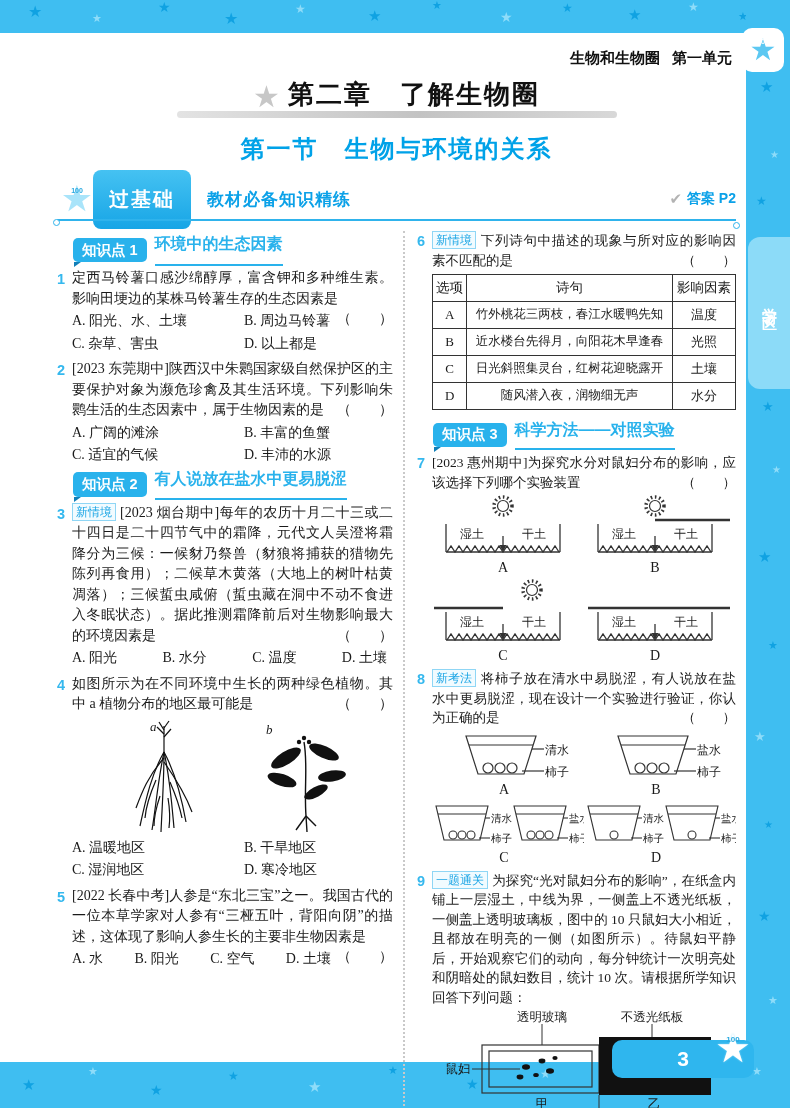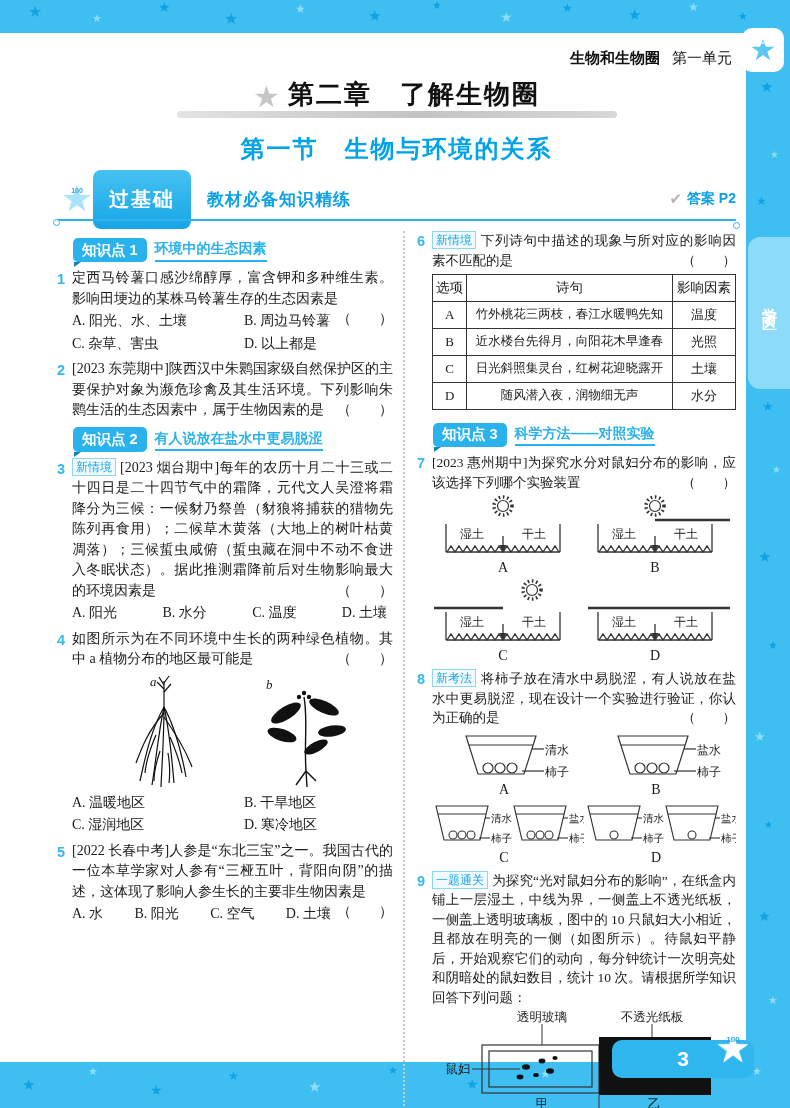--- a/index.html
+++ b/index.html
@@ -34,21 +34,21 @@
   .m-star2{font-size:40px;color:#ffffff;line-height:54px;display:block;text-align:center;
       text-shadow:0 0 2px #9adef8;}
   .m-100b{position:absolute;top:13px;left:0;width:100%;text-align:center;font-size:8px;
       font-weight:bold;color:#2aa9e0;font-family:"Liberation Sans",sans-serif;}
   
   .sheet{position:absolute;top:33px;left:0;right:44px;bottom:46px;background:#fff;z-index:2;
       padding:0 10px 0 57px;box-sizing:border-box;}
   .unit-header{position:absolute;top:16px;right:14px;font-family:"Liberation Sans",sans-serif;
       font-size:15px;color:#111;}
   .unit-header .book{font-weight:600;margin-right:12px;}
-  .unit-header .unit{font-weight:400;}
+  .unit-header .unit{font-weight:700;}
   .chapter-row{margin-top:44px;text-align:center;}
   .ch-star{font-size:30px;color:#c7c7c7;vertical-align:-4px;margin-right:8px;}
   .ch-title{font-size:26px;font-weight:800;letter-spacing:2px;
       font-family:"Liberation Sans",sans-serif;color:#111;}
   .swoosh{width:440px;height:7px;margin:-3px auto 0 auto;border-radius:4px;
       background:linear-gradient(90deg,#e3e3e3,#c3c3c3 55%,#d8d8d8);}
   .section-title{margin-top:15px;text-align:center;font-size:24px;font-weight:800;
       letter-spacing:2px;color:#00a2e8;font-family:"Liberation Sans",sans-serif;}
   
   .gj-bar{display:flex;align-items:center;margin-top:16px;height:36px;}
@@ -72,21 +72,21 @@
   .columns{display:flex;margin-top:10px;align-items:flex-start;}
   .col-left{width:336px;flex-shrink:0;font-size:14px;line-height:20.5px;}
   .col-right{flex:1;border-left:2px dotted #c9c9c9;padding-left:12px;margin-left:10px;
       font-size:13.5px;line-height:19.5px;}
   
   .kp{margin:6px 0 5px 16px;height:26px;display:flex;align-items:center;}
   .kp-badge{position:relative;background:#29b2ec;color:#fff;font-weight:800;font-size:14.5px;
       padding:2px 9px;border-radius:5px;font-family:"Liberation Sans",sans-serif;}
   .kp-badge:after{content:"";position:absolute;left:1px;bottom:-5px;border-style:solid;
       border-width:5px 7px 0 0;border-color:#117fb8 transparent transparent transparent;}
-  .kp-title{color:#29b2ec;font-weight:800;font-size:14px;margin-left:8px;padding-bottom:1px;
+  .kp-title{color:#29b2ec;font-weight:800;font-size:16px;margin-left:8px;padding-bottom:9px;
       border-bottom:2px solid #29b2ec;font-family:"Liberation Sans",sans-serif;}
   
   .q{display:flex;margin-bottom:5px;}
   .qnum{color:#35b8ee;font-weight:bold;font-family:"Liberation Sans",sans-serif;
       width:15px;flex-shrink:0;font-size:14.5px;padding-top:1px;}
   .qbody{flex:1;min-width:0;}
   .qt{margin:0;text-align:justify;}
   .paren{float:right;}
   .tag{display:inline-block;border:1px solid #8fd6f5;background:#f1fbff;color:#1ba5e5;
       font-size:12px;line-height:16px;padding:0 3px;margin-right:4px;vertical-align:1px;
@@ -217,20 +217,26 @@
               <span>C. 杂草、害虫</span>
               <span>D. 以上都是</span>
             </div>
           </div>
         </div>
 
         <div class="q">
           <span class="qnum">2</span>
           <div class="qbody">
             <p class="qt"><span>[2023 东莞期中]陕西汉中朱鹮国家级自然保护区的主要保护对象为濒危珍禽及其生活环境。下列影响朱鹮生活的生态因素中，属于生物因素的是</span><span class="paren">（　　）</span></p>
+            <div class="opts opts2">
+              <span>A. 广阔的滩涂</span>
+              <span>B. 丰富的鱼蟹</span>
+              <span>C. 适宜的气候</span>
+              <span>D. 丰沛的水源</span>
+            </div>
           </div>
         </div>
 
         <div class="kp">
           <span class="kp-badge">知识点 2</span>
           <span class="kp-title">有人说放在盐水中更易脱涩</span>
         </div>
 
         <div class="q">
           <span class="qnum">3</span>

